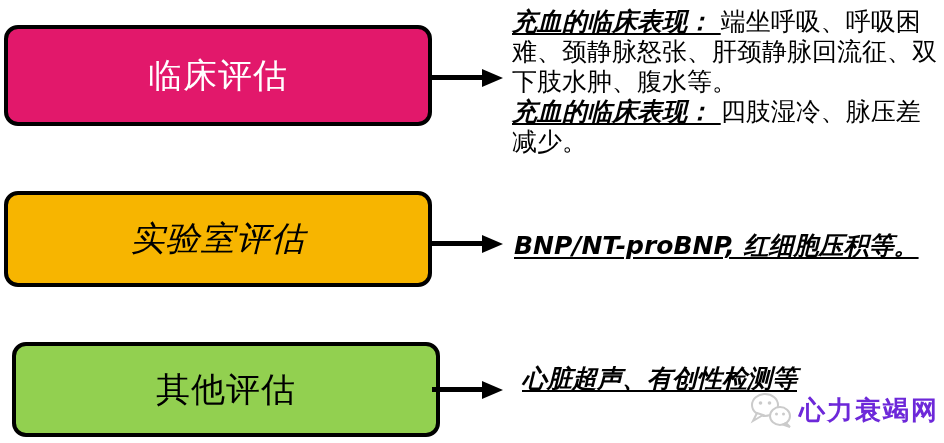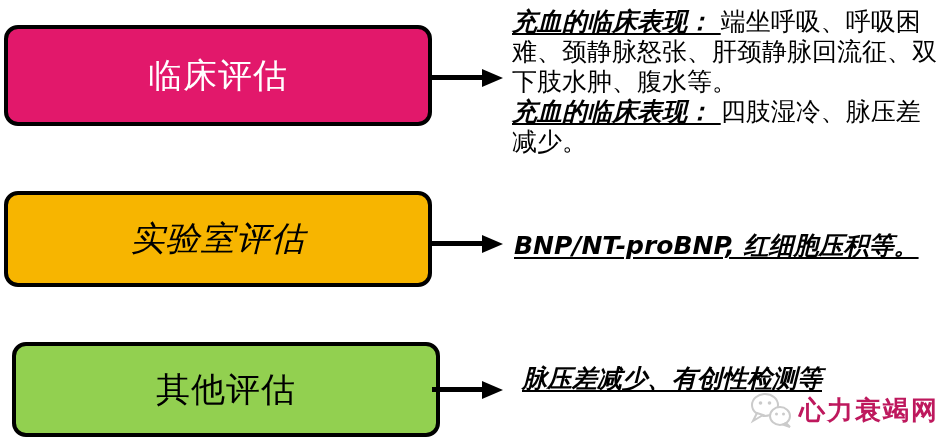--- a/index.html
+++ b/index.html
@@ -110,24 +110,24 @@
   </div>
 
   <div class="box box3" style="background-color: rgb(146, 208, 80); margin-left: 8px;">
     <span class="box-label" style="color: rgb(0, 0, 0);">其他评估</span>
   </div>
   <div class="arrow arrow3">
     <span class="shaft" style="background-color: rgb(0, 0, 0);"></span>
     <span class="head" style="border-left-color: rgb(0, 0, 0);"></span>
   </div>
   <div class="desc desc3">
-    <p class="para"><span class="hd">脉压差减少、有创性检测等</span></p>
+    <p class="para"><span class="hd">心脏超声、有创性检测等</span></p>
   </div>
 
-  <div class="watermark" style="color: #be185d;">
+  <div class="watermark" style="color: #6d28d9;">
     <svg width="42" height="36" viewBox="0 0 42 36" aria-hidden="true">
       <g stroke="#cbcbcb" stroke-width="2" fill="#ffffff">
         <ellipse cx="15" cy="13" rx="13" ry="11"></ellipse>
         <path d="M7 21 L3 29 L13 23 Z"></path>
         <ellipse cx="30" cy="24" rx="10" ry="9"></ellipse>
         <path d="M36 31 L40 35 L33 32.5 Z"></path>
       </g>
       <g fill="#cbcbcb">
         <circle cx="10.5" cy="11" r="1.8"></circle>
         <circle cx="19.5" cy="11" r="1.8"></circle>

